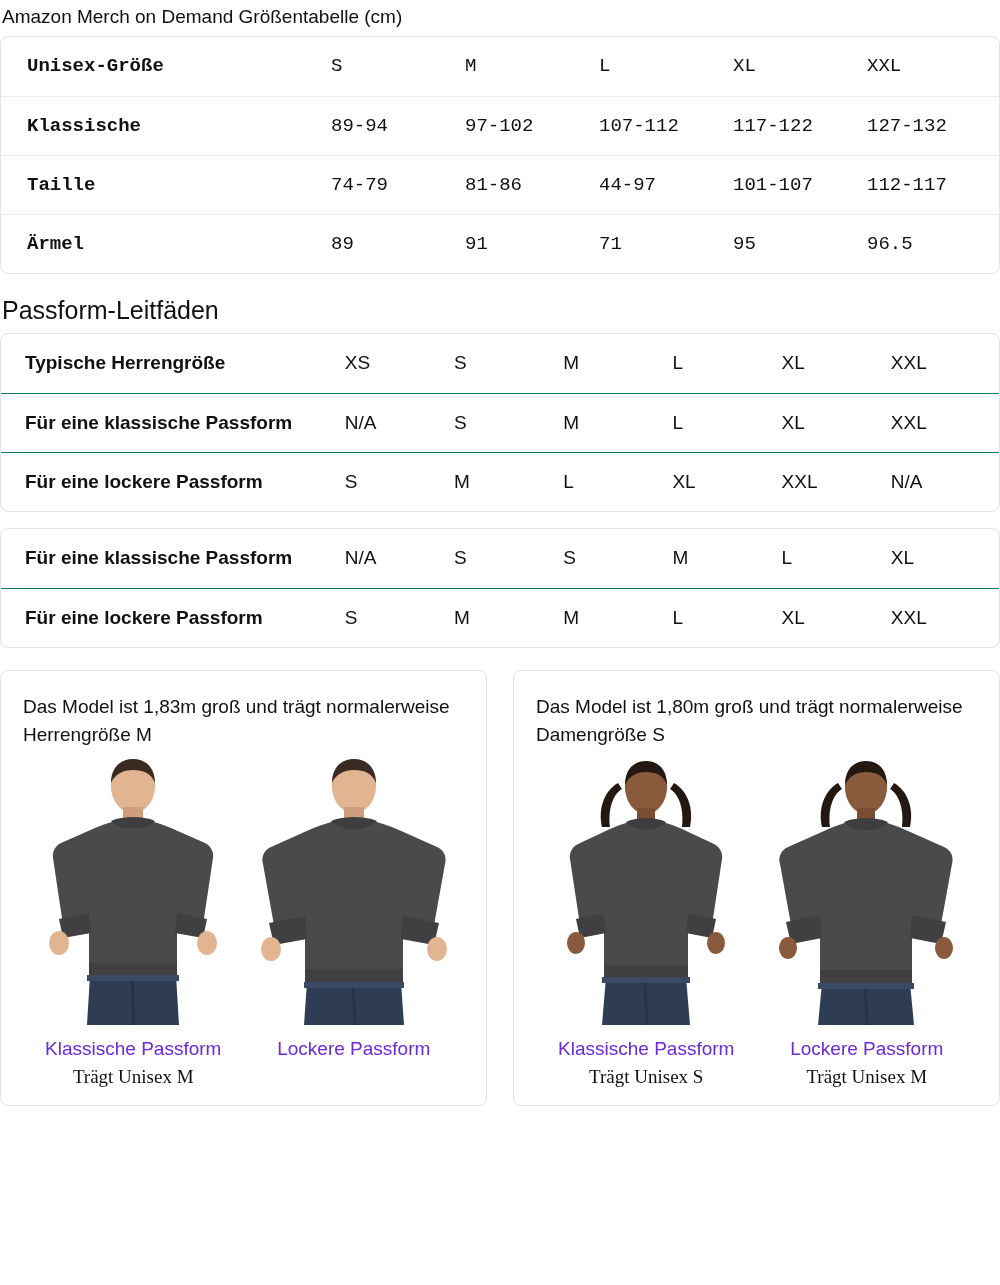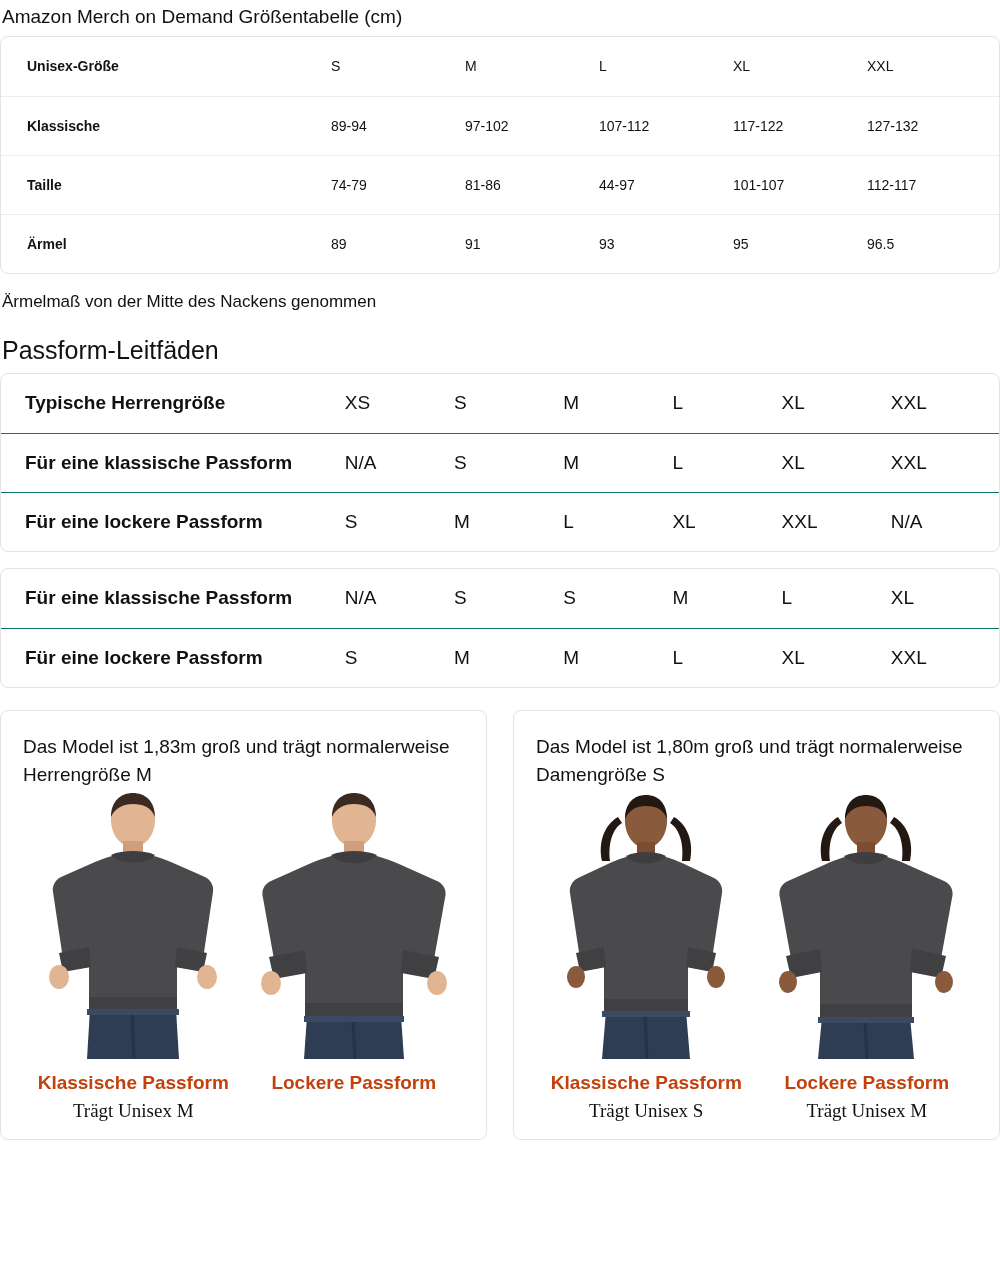--- a/index.html
+++ b/index.html
@@ -28,25 +28,26 @@
     background: #fff;
   }
   table.sizes {
     width: 100%;
     border-collapse: collapse;
     table-layout: fixed;
   }
   table.sizes tr + tr td { border-top: 1px solid #ececec; }
   table.sizes td {
     height: 59px;
-    font-size: 14px;
+    font-size: 19px;
     color: #111;
     padding: 0 0 0 0;
     vertical-align: middle;
     white-space: nowrap;
+    font-family: Liberation Mono, monospace;
   }
   table.sizes td.rowhead {
     font-weight: bold;
     padding-left: 26px;
     width: 330px;
   }
   table.sizes td.val { width: 134px; }
 
   .note {
     font-size: 17px;
@@ -94,37 +95,38 @@
     border: 1px solid #e3e3e3;
     border-radius: 8px;
     padding: 22px 22px 14px 22px;
     background: #fff;
     min-width: 0;
   }
   .model-head {
     font-size: 19px;
     line-height: 28px;
     color: #111;
+    margin-bottom: 6px;
   }
   .figures {
     display: flex;
     justify-content: space-around;
     align-items: flex-end;
     height: 270px;
   }
   .fig-wrap { width: 50%; display: flex; justify-content: center; align-items: flex-end; }
   .labels {
     display: flex;
     margin-top: 10px;
   }
   .label-col { width: 50%; text-align: center; }
   .label-title {
     font-size: 19px;
-    font-weight: bold;
-    color: #c2410c;
+    font-weight: normal;
+    color: #6d28d9;
     line-height: 28px;
   }
   .label-sub {
     font-size: 19px;
     color: #111;
     line-height: 28px;
     font-family: Liberation Serif, serif;
   }
 
   svg { display: block; }
@@ -160,29 +162,28 @@
         <td class="val">74-79</td>
         <td class="val">81-86</td>
         <td class="val">44-97</td>
         <td class="val">101-107</td>
         <td class="val">112-117</td>
       </tr>
       <tr>
         <td class="rowhead">Ärmel</td>
         <td class="val">89</td>
         <td class="val">91</td>
-        <td class="val">93</td>
+        <td class="val">71</td>
         <td class="val">95</td>
         <td class="val">96.5</td>
       </tr>
     </tbody>
       </table>
   </div>
 
-  <div class="note">Ärmelmaß von der Mitte des Nackens genommen</div>
 
   <div class="subtitle">Passform-Leitfäden</div>
 
   <div class="card">
     <table class="fit">
       <tbody>
           <tr>
         <td class="rowhead">Typische Herrengröße</td>
         <td class="val">XS</td>
         <td class="val">S</td>

